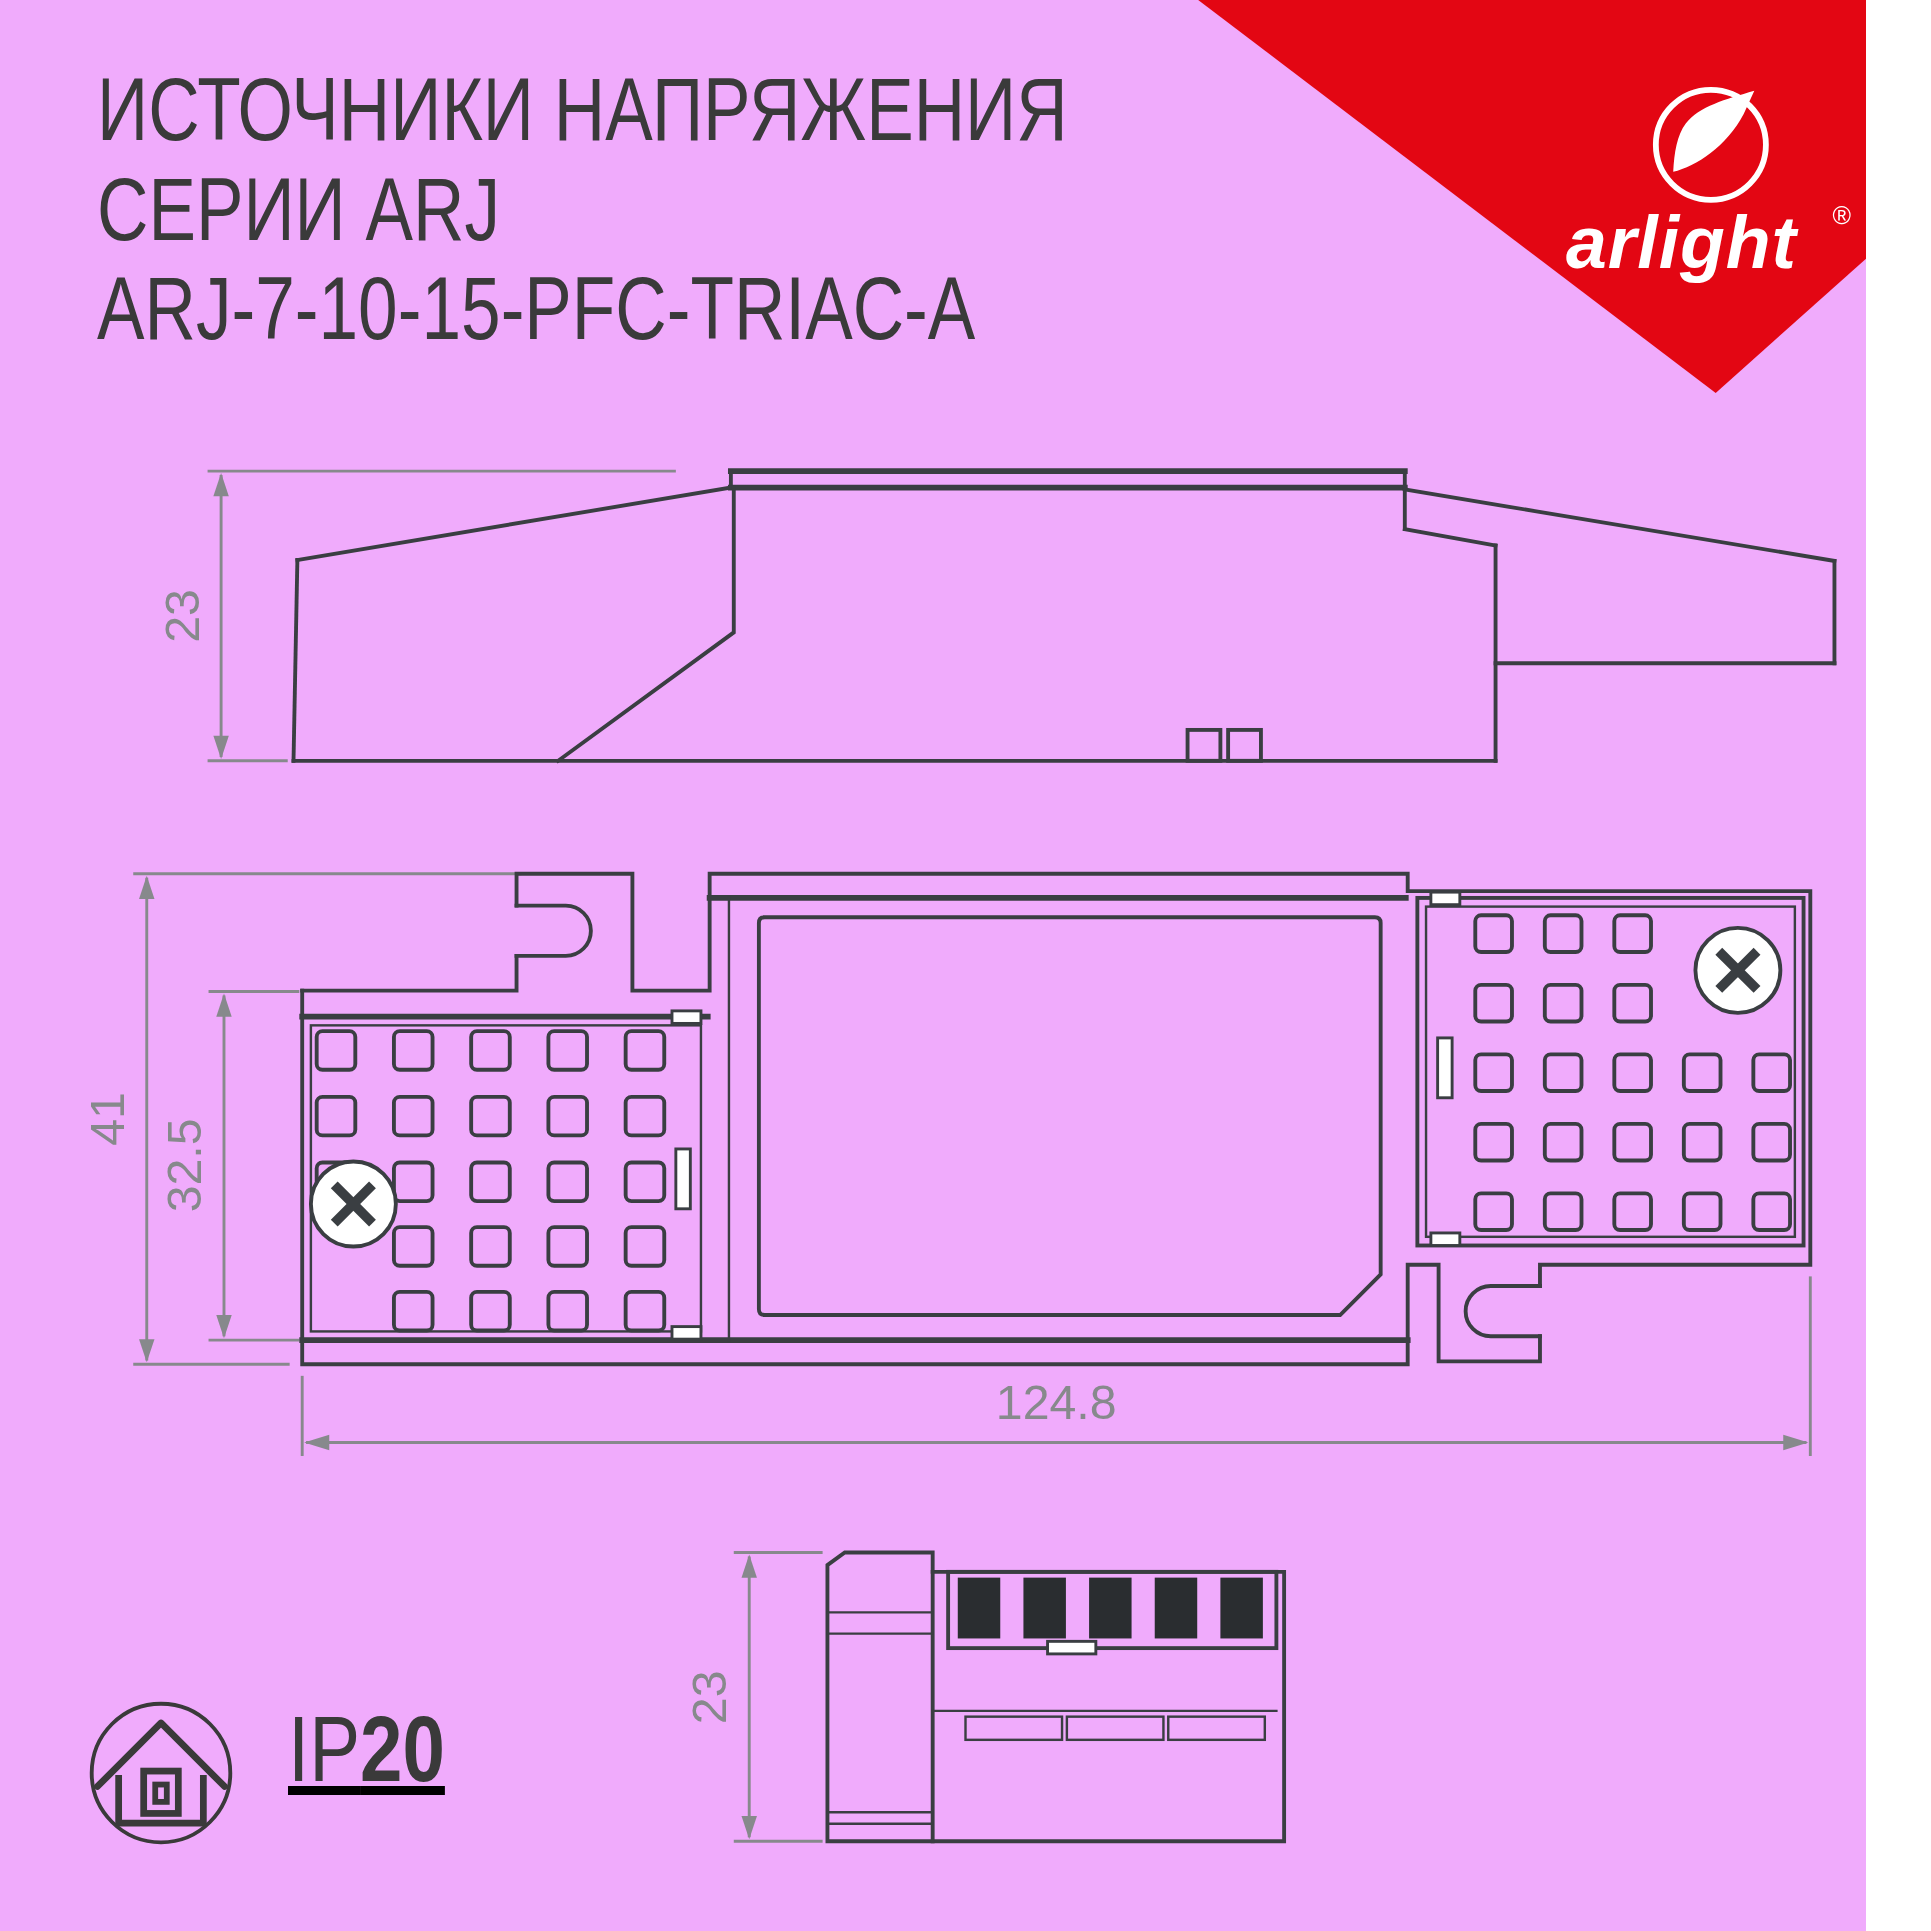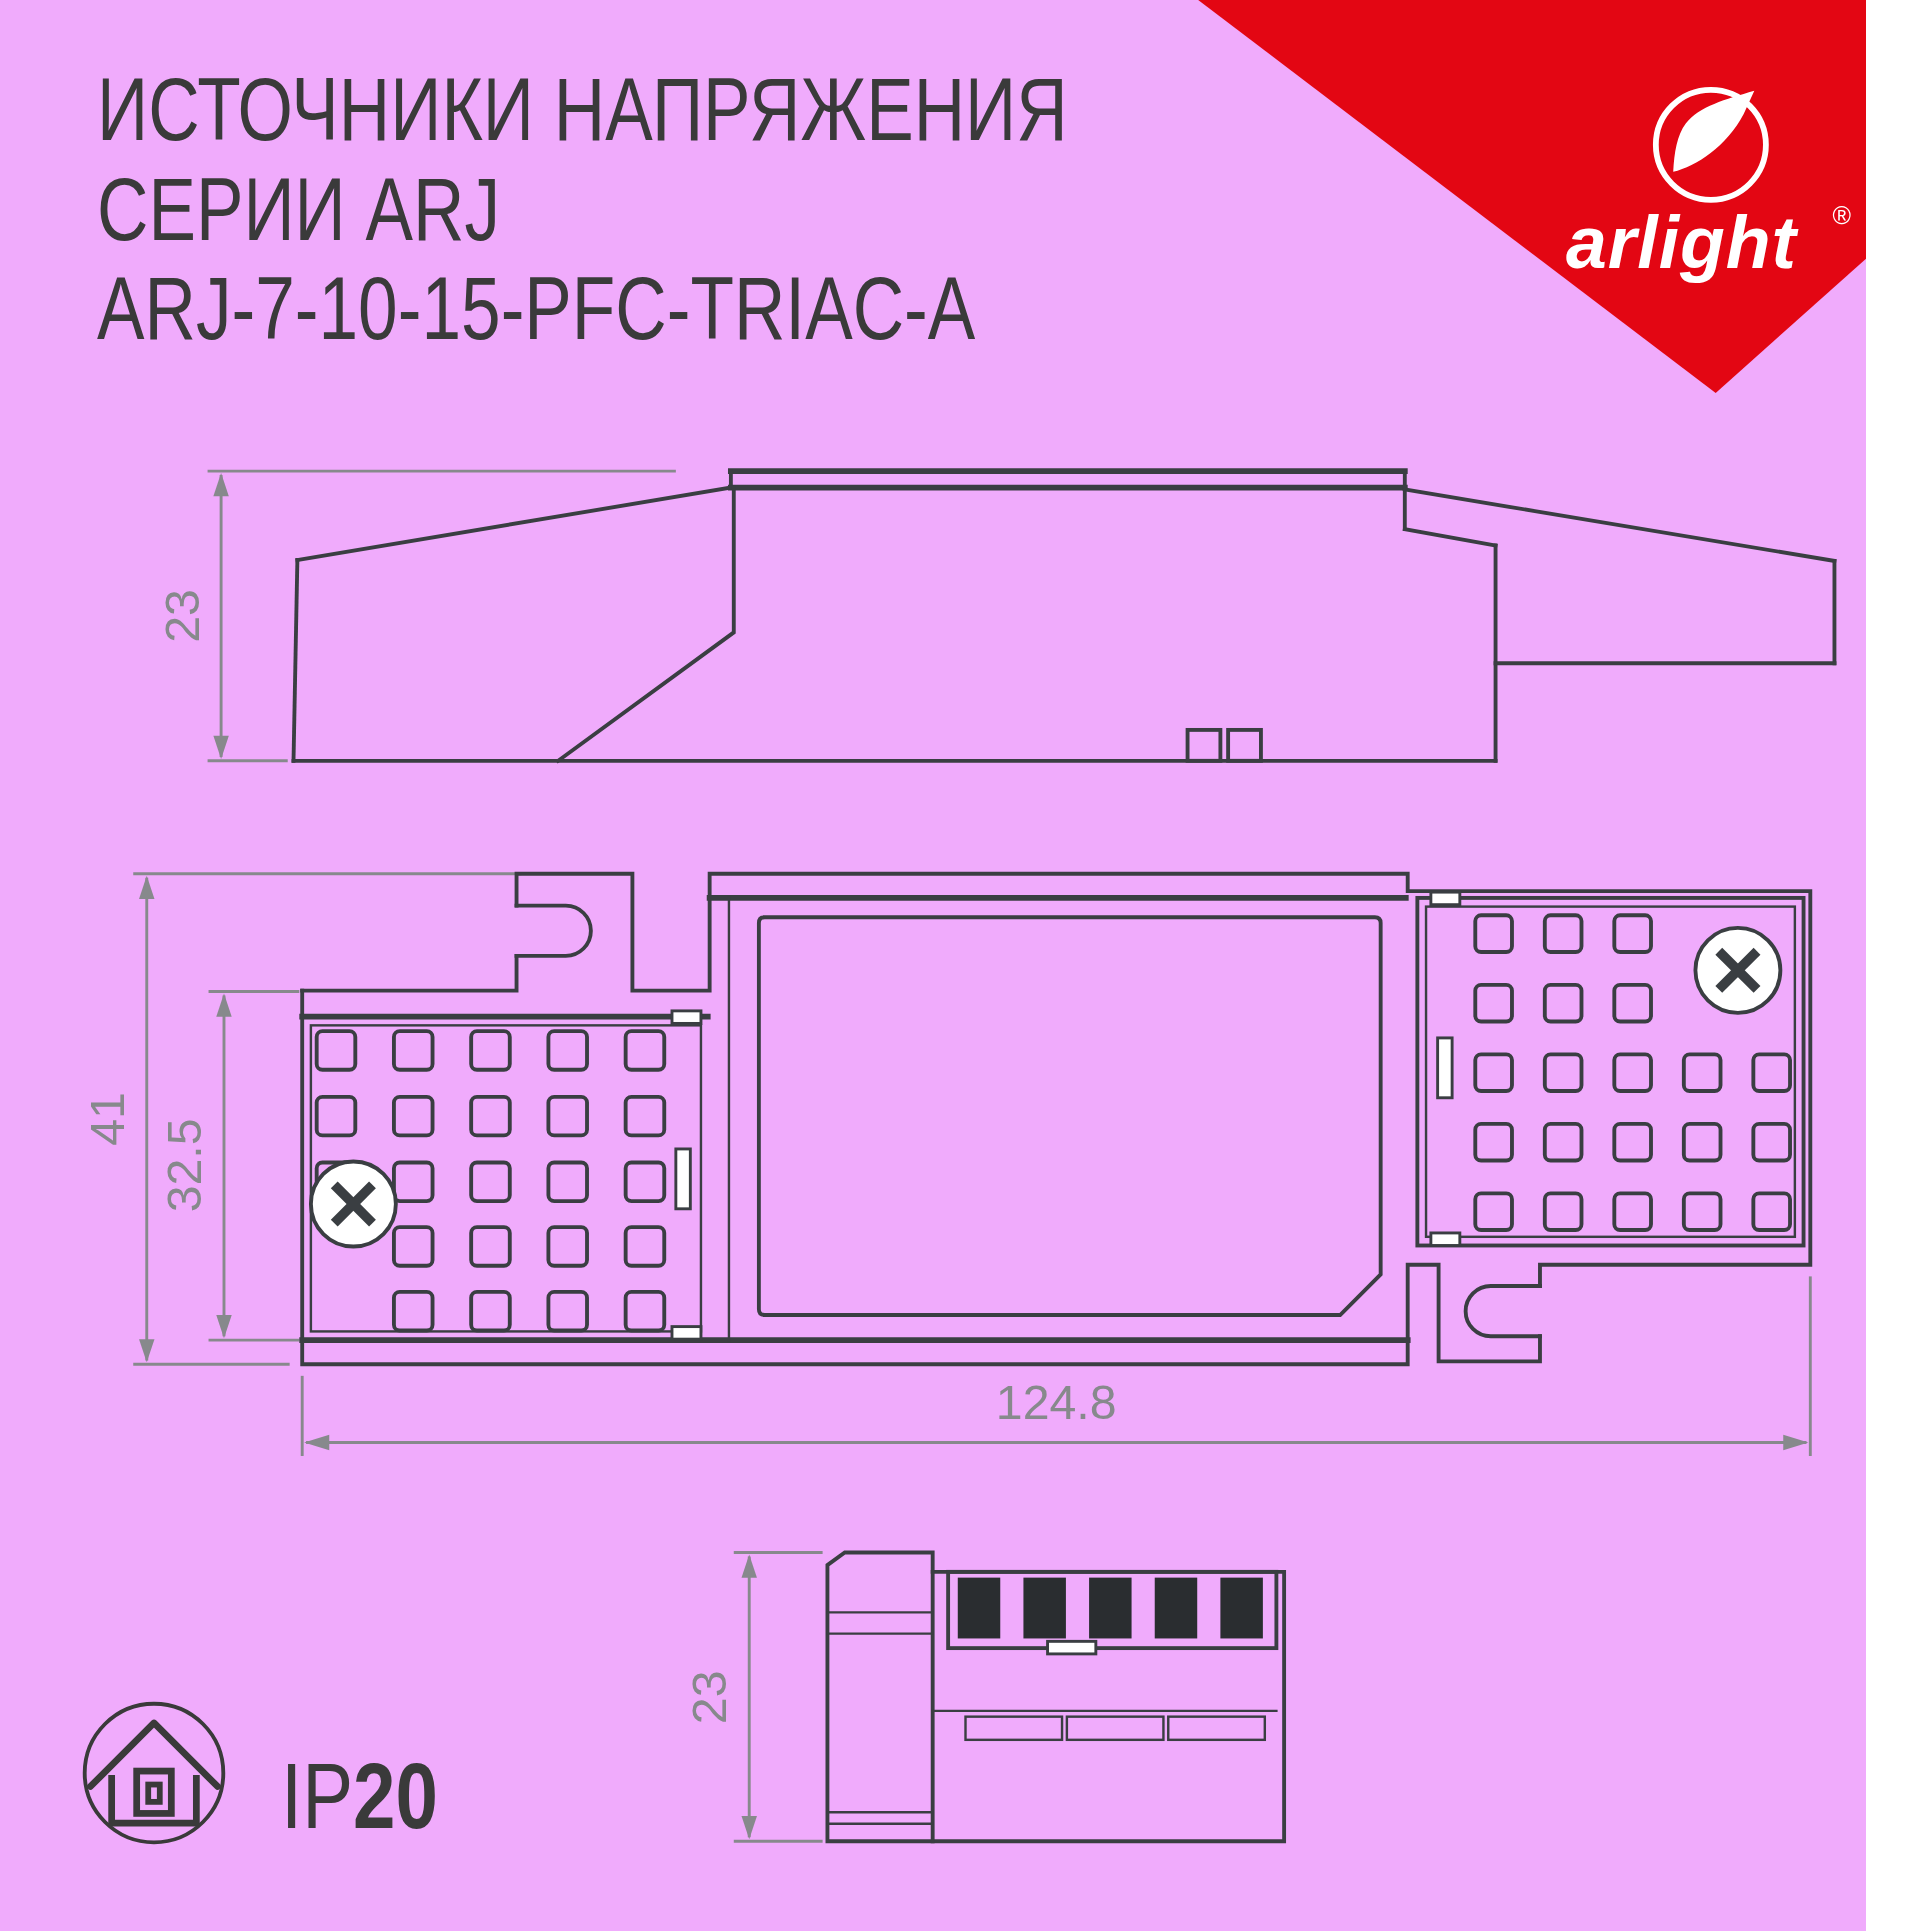--- a/index.html
+++ b/index.html
@@ -17,21 +17,21 @@
   .bar{fill:#ffffff;stroke:#3a3e42;stroke-width:3;}
   .dim{stroke:#87898c;fill:none;stroke-width:3;}
   .dimarrow{fill:#87898c;stroke:none;}
   .dimtext{fill:#87898c;font-size:50px;font-family:"Liberation Sans","DejaVu Sans",sans-serif;}
   .stripe{fill:#2a2d30;stroke:none;}
   .grid rect{fill:none;stroke:#3a3e42;stroke-width:4;}
   .logoTxt{fill:#ffffff;font-size:76px;font-style:italic;font-weight:700;letter-spacing:1px;
            font-family:"Liberation Sans","DejaVu Sans",sans-serif;}
   .logoReg{fill:#ffffff;font-size:26px;font-style:normal;font-weight:400;}
   
-  .ip-badge{position:absolute;left:77px;top:1696px;display:flex;align-items:flex-end;}
+  .ip-badge{position:absolute;left:84px;top:1696px;display:flex;align-items:flex-start;text-decoration:underline;}
   .ip-text{color:#3a3a3a;font-size:93px;margin-left:50px;letter-spacing:0;transform:scaleX(.82);
            transform-origin:left center;white-space:nowrap;}
   .ip-text .p2{font-weight:700;}
 </style>
 </head>
 <body>
 
 <div id="page">
 
   <div class="title">

